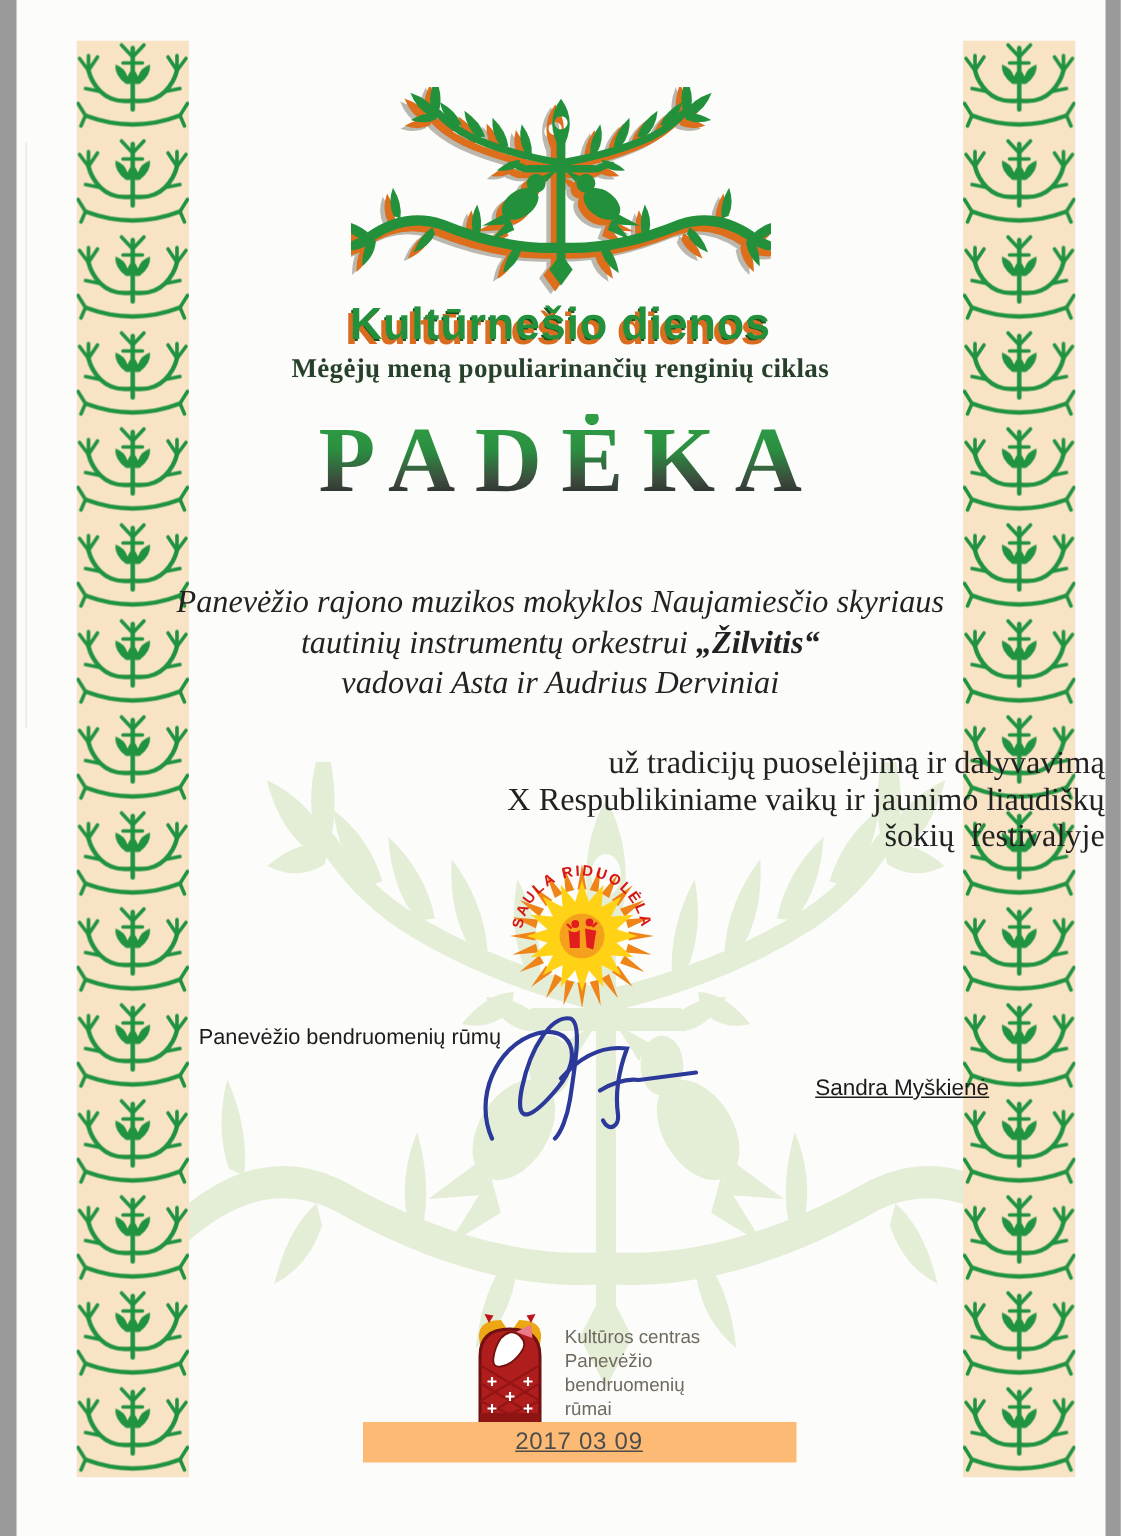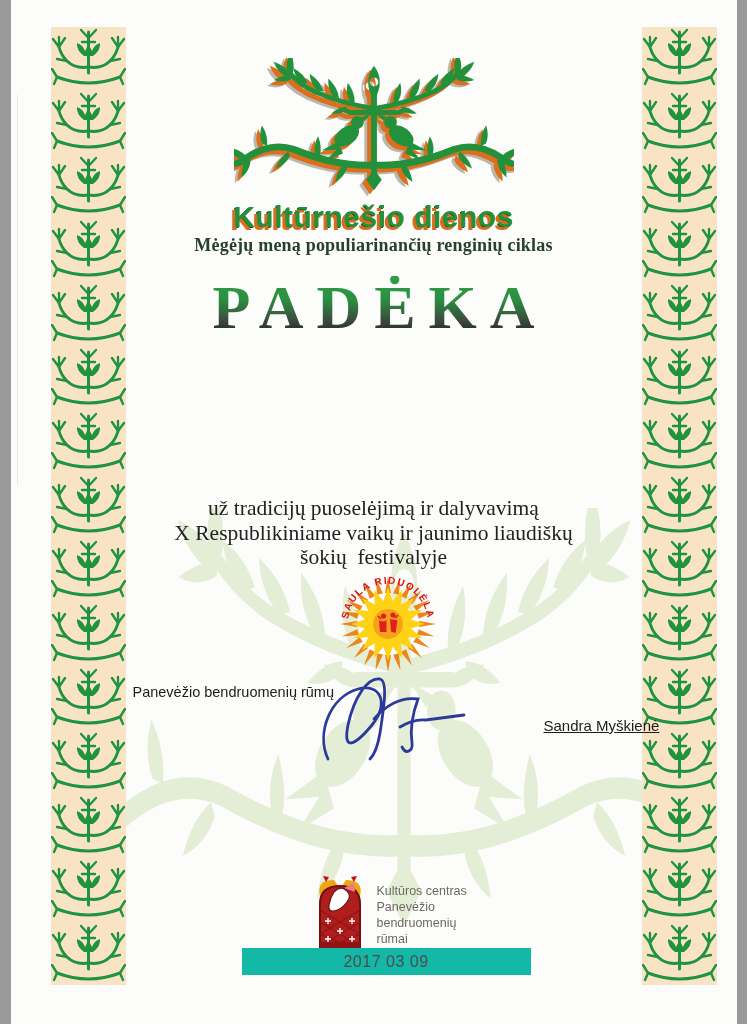--- a/index.html
+++ b/index.html
@@ -35,41 +35,41 @@
     -webkit-background-clip:text;background-clip:text;color:transparent;
   }
   
   .recipient{
     position:absolute;left:0;right:0;top:388px;text-align:center;z-index:3;
     font-family:"Liberation Serif","DejaVu Serif",serif;
     font-style:italic;font-size:21.5px;line-height:27px;color:#222;
   }
   .recipient .bold-name{font-weight:bold;}
   .reason{
-    position:absolute;left:0;right:0;top:496px;text-align:center;z-index:3;
+    position:absolute;left:0;right:0;top:496px;text-align:right;z-index:3;
     font-family:"Liberation Serif","DejaVu Serif",serif;
     font-size:21.5px;line-height:24.5px;color:#222;
   }
   .reason div{white-space:pre;}
   .sun-badge{position:absolute;left:325px;top:572px;z-index:3;}
   .sig-svg{position:absolute;left:303px;top:663px;z-index:4;}
   .role-block{
     position:absolute;left:122px;top:682px;z-index:3;
     font-size:14.5px;line-height:21px;color:#1c1c1c;
   }
   .signer-name{position:absolute;left:533px;top:717px;z-index:3;font-size:15px;color:#1c1c1c;text-decoration:underline;}
   .footer-emblem{position:absolute;left:303px;top:876px;z-index:3;}
   .footer-org{
     position:absolute;left:366px;top:883px;z-index:3;
     font-size:12.5px;line-height:16px;color:#6f6a60;
   }
   .date-strip{
     position:absolute;left:231px;top:948px;width:289px;height:27px;z-index:3;
-    background:#14b8a6;display:flex;align-items:center;justify-content:center;
-    font-size:16px;letter-spacing:.5px;color:#4c4c4c;
+    background:#fdba74;display:flex;align-items:center;justify-content:center;
+    font-size:16px;letter-spacing:.5px;color:#4c4c4c;text-decoration:underline;
   }
 </style>
 </head>
 <body>
 
 <svg width="0" height="0" style="position:absolute">
   <defs>
     <path id="lf" d="M0 0 Q10 -2 18 -12 Q7 -12 0 -5 Z"></path>
     <g id="bl-half">
       <g fill="none" stroke="currentColor" stroke-linecap="round">
@@ -163,20 +163,25 @@
     <svg class="brand-logo" width="280" height="146" viewBox="0 0 280 150">
       <use href="#brandart" transform="translate(-7,6)" color="#3f3a23" opacity="0.35"></use>
       <use href="#brandart" transform="translate(-4,4)" color="#dc6e1c"></use>
       <use href="#brandart" color="#23913c"></use>
     </svg>
     <div class="brand-name">Kultūrnešio dienos</div>
     <div class="brand-tagline">Mėgėjų meną populiarinančių renginių ciklas</div>
     <div class="cert-title">PADĖKA</div>
   </div>
 
+  <div class="recipient">
+    <div>Panevėžio rajono muzikos mokyklos Naujamiesčio skyriaus</div>
+    <div><span>tautinių instrumentų orkestrui </span><span class="bold-name">„Žilvitis“</span></div>
+    <div>vadovai Asta ir Audrius Derviniai</div>
+  </div>
 
   <div class="reason">
     <div>už tradicijų puoselėjimą ir dalyvavimą</div>
     <div>X Respublikiniame vaikų ir jaunimo liaudiškų</div>
     <div>šokių  festivalyje</div>
   </div>
 
   <svg class="sun-badge" width="104" height="104" viewBox="-52 -52 104 104">
     <g fill="#ef8418">
       <use href="#oray"></use>

